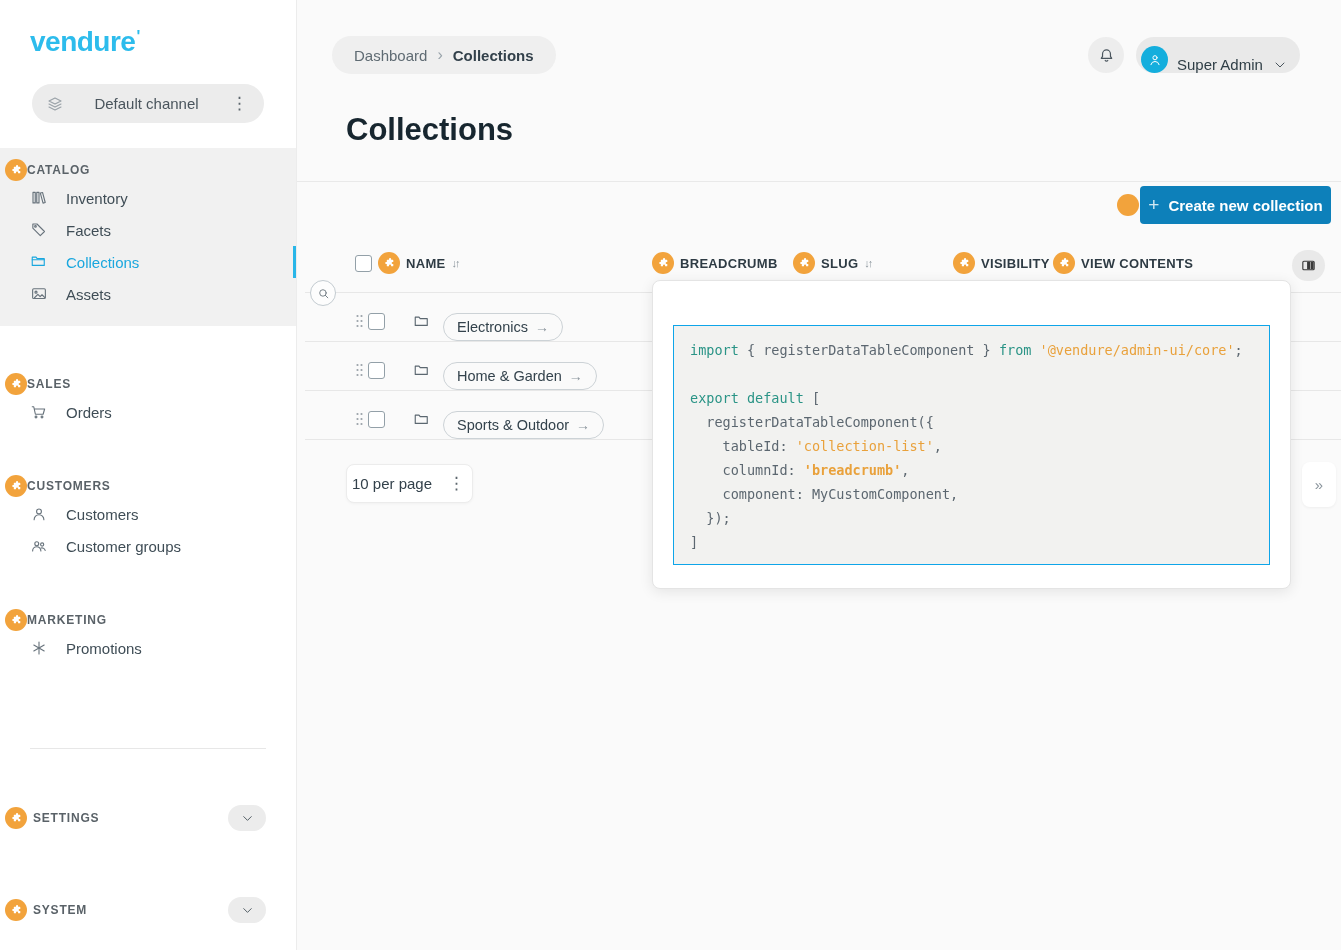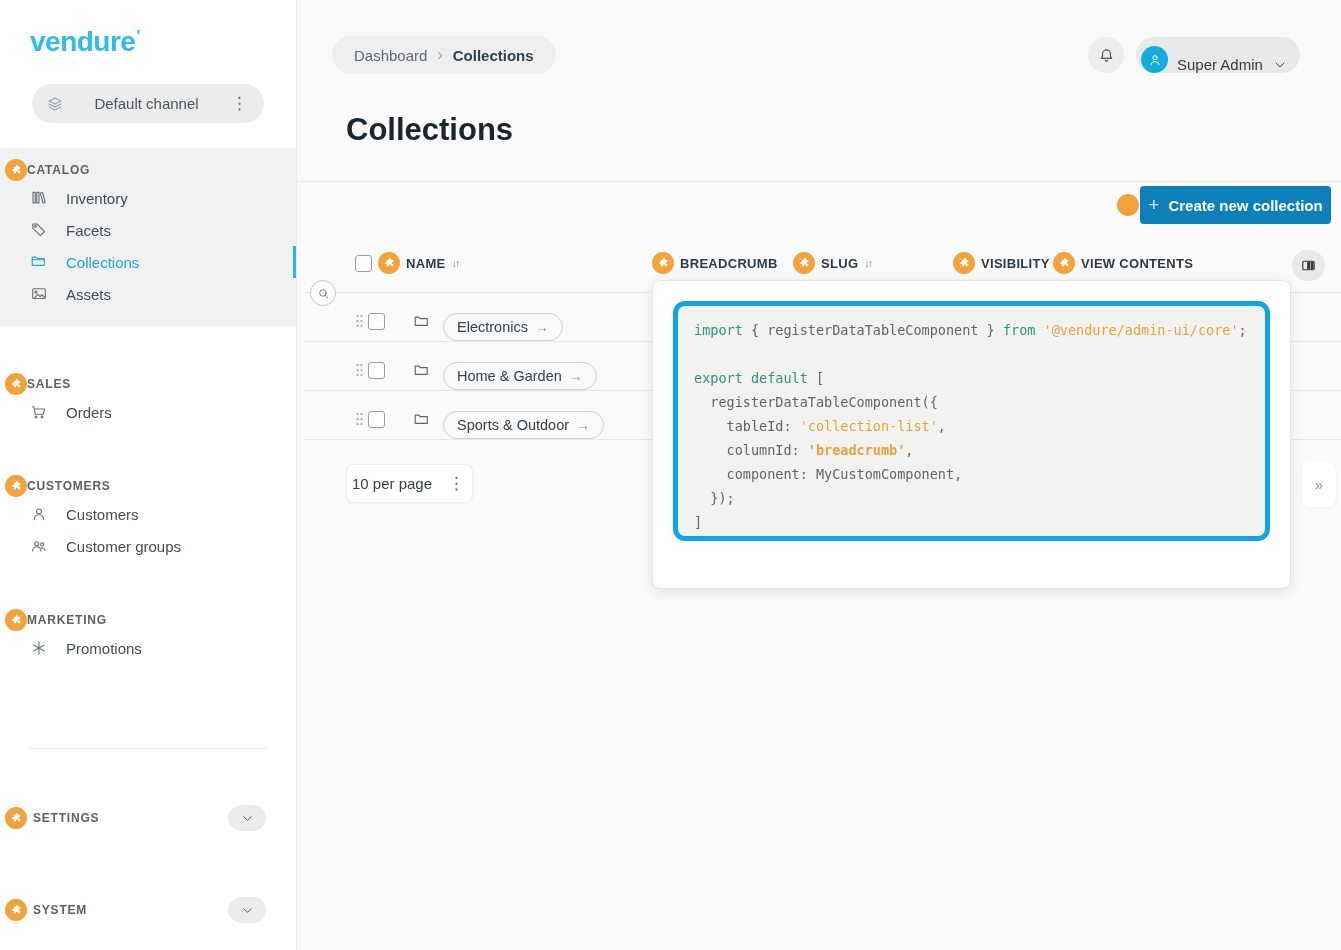--- a/index.html
+++ b/index.html
@@ -66,21 +66,21 @@
   .folder { margin-left:28px; display:inline-flex; }
   .chip { margin-left:12px; display:inline-flex; align-items:center; gap:7px; border:1px solid #ccd2d6; border-radius:15px; padding:5px 13px; font-size:14.5px; color:#33424c; background:transparent; cursor:pointer; font-family:"Liberation Sans", sans-serif; }
   .chip .arrow { color:#8a949c; font-size:14px; }
   .search-fab { position:absolute; left:13px; top:280px; width:26px; height:26px; border-radius:50%; background:#fdfdfd; border:1px solid #c3cbd0; display:flex; align-items:center; justify-content:center; cursor:pointer; }
 
   .perpage { position:absolute; left:49px; top:464px; width:127px; height:39px; background:#fff; border:1px solid #ececec; border-radius:8px; box-shadow:0 1px 3px rgba(0,0,0,0.04); display:flex; align-items:center; justify-content:center; gap:14px; font-size:15px; color:#33414b; cursor:pointer; }
   .next-btn { position:absolute; left:1005px; top:462px; width:34px; height:45px; background:#fff; border:none; border-radius:8px; box-shadow:0 1px 3px rgba(0,0,0,0.05); color:#8a949c; font-size:15px; cursor:pointer; }
 
   
   .popup { position:absolute; left:355px; top:280px; width:639px; height:309px; background:#fff; border:1px solid #e4e4e4; border-radius:8px; box-shadow:0 3px 14px rgba(0,0,0,0.09); padding:20px; z-index:5; }
-  .codeblock { width:100%; height:240px; background:#f2f2f0; border:5px solid #0ea5e9; border-radius:12px; padding:12px 16px; overflow:hidden; }
+  .codeblock { width:100%; height:240px; background:#f2f2f0; border:1px solid #0ea5e9; border-radius:0; padding:12px 16px; overflow:hidden;margin-top:24px; }
   .code-line { font-family:"DejaVu Sans Mono", monospace; font-size:13.5px; line-height:24px; white-space:pre; }
   .tok-kw { color:#2a9486; }
   .tok-tx { color:#5c6770; }
   .tok-st { color:#e9a13b; }
   .tok-stb { color:#e9a13b; font-weight:700; }
 
   svg.oline { fill:none; stroke-width:1.5; stroke-linecap:round; stroke-linejoin:round; }
 </style>
 </head>
 <body>

